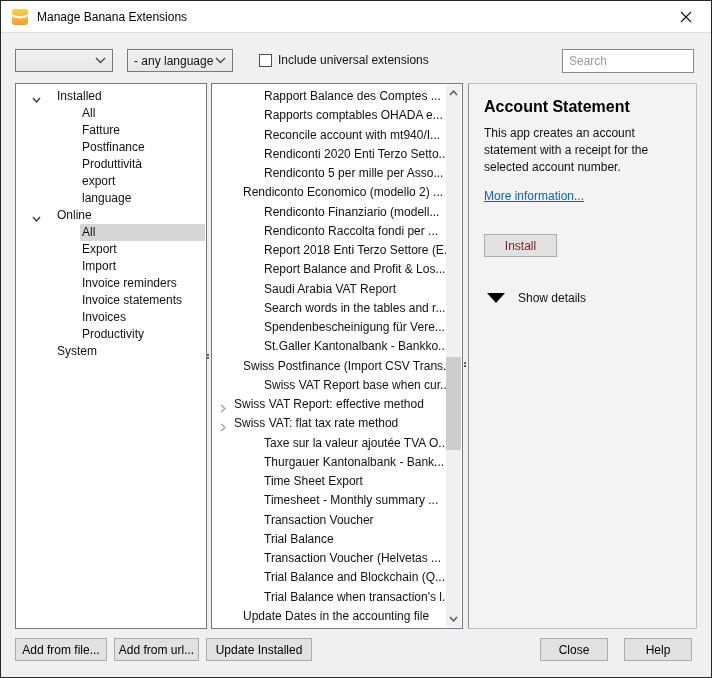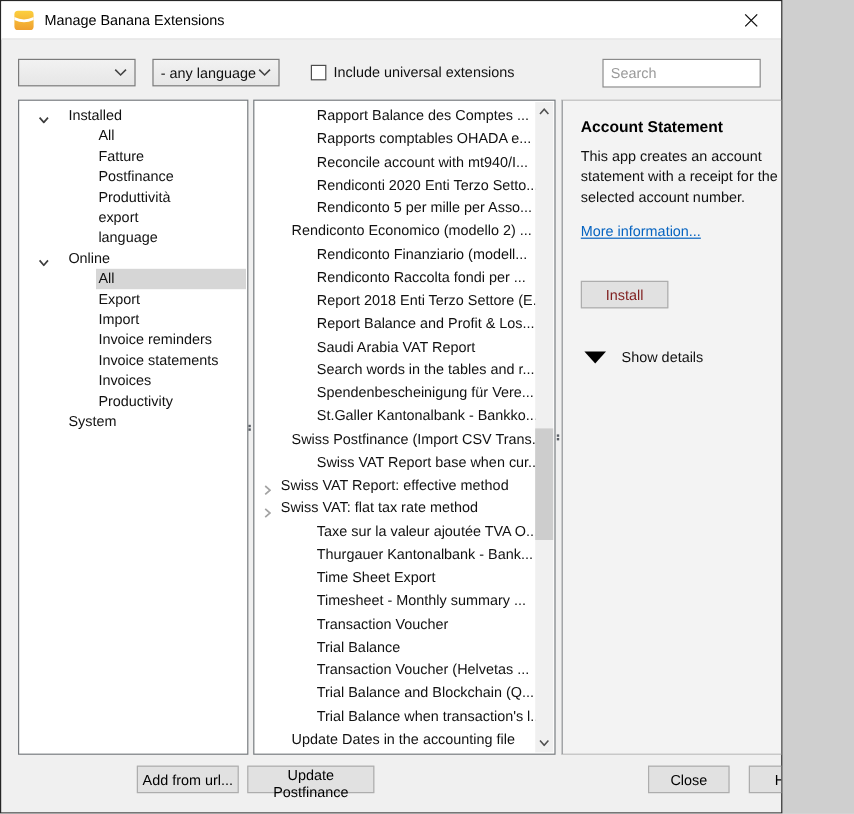--- a/index.html
+++ b/index.html
@@ -1,18 +1,18 @@
 <!DOCTYPE html>
 <html><head>
 <meta charset="utf-8">
 <style>
   html,body{margin:0;padding:0;background:#cfcfcf;}
   *{box-sizing:border-box;}
   .window{
-    position:relative;width:652px;height:678px;
+    position:relative;width:712px;height:678px;
     background:#f0f0f0;border:1px solid #262626;
     font-family:"Liberation Sans",sans-serif;font-size:12px;color:#111;
     overflow:hidden;
   }
   
   .titlebar{height:32px;background:#ffffff;border-bottom:1px solid #dedede;
     display:flex;align-items:center;padding:0 10px;}
   .app-icon{width:18px;height:18px;margin-right:8px;flex:0 0 auto;}
   .title{font-size:12px;color:#000;}
   .close-btn{margin-left:auto;width:30px;height:26px;display:flex;align-items:center;justify-content:center;cursor:default;}
@@ -47,21 +47,21 @@
   .mrow .mchev{position:absolute;left:8px;top:5px;}
   
   .scrollbar{position:absolute;top:1px;bottom:1px;right:1px;width:15px;background:#f0f0f0;}
   .sb-btn{position:absolute;left:0;width:15px;height:16px;display:flex;align-items:center;justify-content:center;}
   .sb-up{top:0;} .sb-down{bottom:0;}
   .sb-thumb{position:absolute;left:0;width:15px;top:272px;height:93px;background:#cdcdcd;}
   
   .split{position:absolute;width:3px;height:8px;}
   .split i{display:block;width:2px;height:2px;background:#5a5f66;margin:1px 0 0 0;}
   
-  .detail-title{margin:14px 15px 0;font-weight:bold;font-size:13px;color:#000;}
+  .detail-title{margin:14px 15px 0;font-weight:bold;font-size:16px;color:#000;}
   .detail-desc{margin:9px 15px 0;width:197px;line-height:17px;color:#111;}
   .detail-link{display:inline-block;margin:13px 15px 0;color:#0563c1;text-decoration:underline;}
   .install-btn{position:absolute;left:15px;top:150px;width:73px;height:23px;
     background:#e1e1e1;border:1px solid #adadad;font:12px "Liberation Sans",sans-serif;color:#7f1d1d;}
   .show-details{position:absolute;left:18px;top:207px;display:flex;align-items:center;}
   .tri-down{width:0;height:0;border-left:9px solid transparent;border-right:9px solid transparent;
     border-top:10px solid #000;margin-right:13px;}
   
   .btn{position:absolute;top:637px;height:23px;background:#e1e1e1;border:1px solid #adadad;
     font:12px "Liberation Sans",sans-serif;color:#000;padding:0;}
@@ -293,17 +293,18 @@
     <div class="detail-title">Account Statement</div>
     <div class="detail-desc">This app creates an account statement with a receipt for the selected account number.</div>
     <a class="detail-link" href="#">More information...</a>
     <button class="install-btn">Install</button>
     <div class="show-details">
       <div class="tri-down"></div>
       <span>Show details</span>
     </div>
   </div>
 
+  <button class="btn btn-file">Add from file...</button>
   <button class="btn btn-url">Add from url...</button>
-  <button class="btn btn-upd">Update Postfinance</button>
+  <button class="btn btn-upd">Update Installed</button>
   <button class="btn btn-close">Close</button>
   <button class="btn btn-help">Help</button>
 </div>
 
 </body></html>

